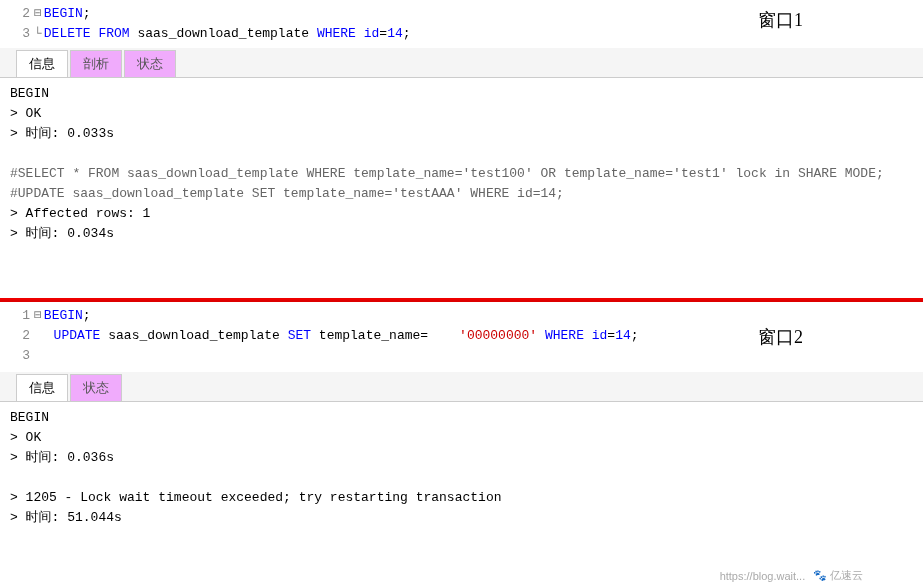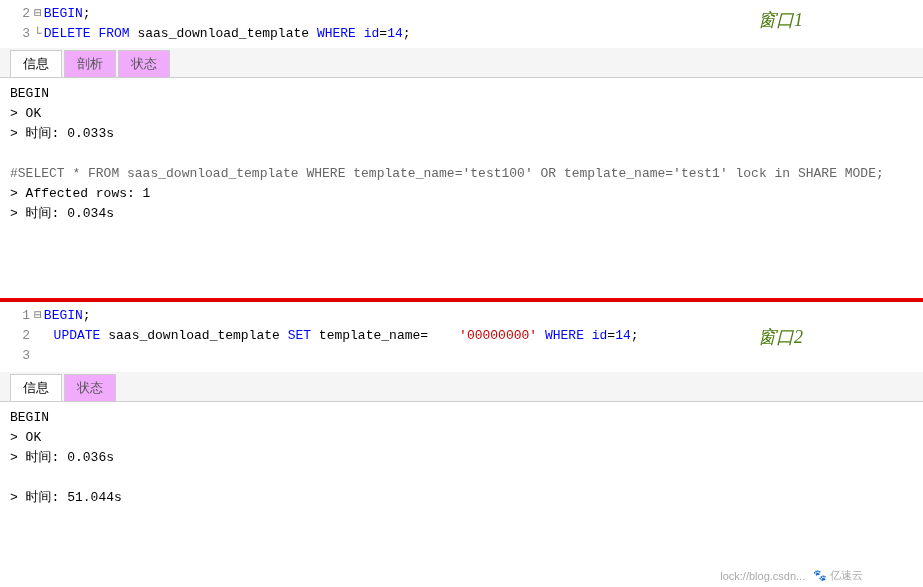--- a/index.html
+++ b/index.html
@@ -44,39 +44,38 @@
 
     .kw-blue { color: #0000ff; }
     .kw-red { color: #cc0000; margin-left: 31px; }
 
     .collapse-icon {
       color: #888;
       margin-right: 2px;
     }
 
     .window-label {
-      color: #4d7c0f;
+      color: #000000;
       font-family: 'SimSun', serif;
       font-size: 18px;
       position: absolute;
-      font-style: italic;
     }
 
     .code-section {
       position: relative;
       background: #fff;
     }
 
     
     .tabs-bar {
       display: flex;
       align-items: center;
       border-bottom: 1px solid #ccc;
       background: #f5f5f5;
-      padding: 0 10px;
+      padding: 0 16px;
       height: 30px;
       flex-shrink: 0;
     }
 
     .tab {
       padding: 4px 12px;
       cursor: pointer;
       border: 1px solid transparent;
       border-bottom: none;
       font-size: 13px;
@@ -162,20 +161,21 @@
     <div class="tab inactive">剖析</div>
     <div class="tab inactive">状态</div>
   </div>
 
   <div class="output-area">
     <div class="output-line">BEGIN</div>
     <div class="output-line arrow">&gt; OK</div>
     <div class="output-line arrow">&gt; 时间: 0.033s</div>
     <div class="output-line">&nbsp;</div>
     <div class="output-line comment">#SELECT * FROM saas_download_template WHERE template_name='test100' OR template_name='test1' lock in SHARE MODE;</div>
+    <div class="output-line comment">#UPDATE saas_download_template SET template_name='testAAA' WHERE id=14;</div>
     <div class="output-line arrow">&gt; Affected rows: 1</div>
     <div class="output-line arrow">&gt; 时间: 0.034s</div>
   </div>
 </div>
 
 <div class="divider-red"></div>
 
 <div class="window window2">
 
   <div class="code-section" style="background:#fff; padding: 4px 0; position:relative; min-height: 70px;">
@@ -213,20 +213,21 @@
   <div class="tabs-bar">
     <div class="tab active">信息</div>
     <div class="tab inactive">状态</div>
   </div>
 
   <div class="output-area">
     <div class="output-line">BEGIN</div>
     <div class="output-line arrow">&gt; OK</div>
     <div class="output-line arrow">&gt; 时间: 0.036s</div>
     <div class="output-line">&nbsp;</div>
+    <div class="output-line arrow">&gt; 1205 - Lock wait timeout exceeded; try restarting transaction</div>
     <div class="output-line arrow">&gt; 时间: 51.044s</div>
   </div>
 </div>
 
 <div style="position:fixed; bottom:4px; right:60px; display:flex; align-items:center; gap:8px;">
-  <span style="color:#aaa; font-size:11px; font-family:'Microsoft YaHei',sans-serif;">lock://blog.csdn...</span>
+  <span style="color:#aaa; font-size:11px; font-family:'Microsoft YaHei',sans-serif;">https://blog.wait...</span>
   <span style="color:#aaa; font-size:11px; font-family:'Microsoft YaHei',sans-serif;">🐾 亿速云</span>
 </div>
 
 </body></html>

